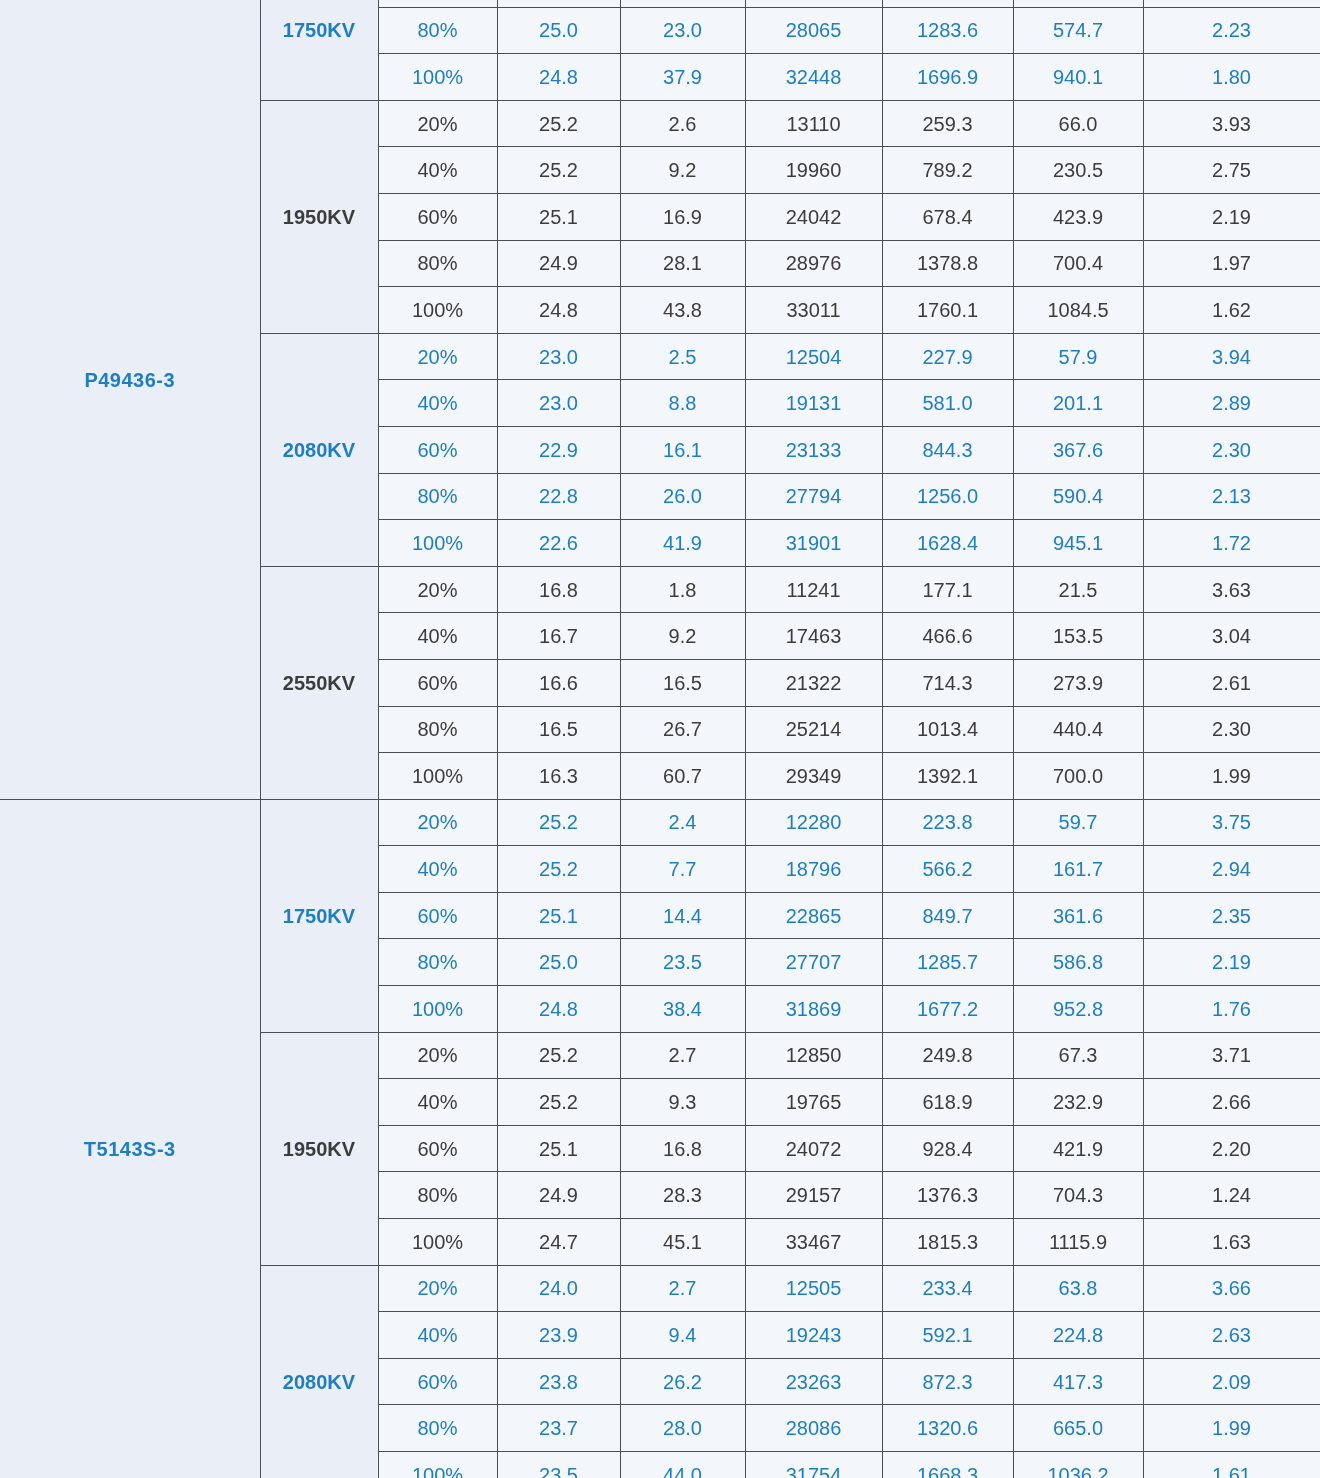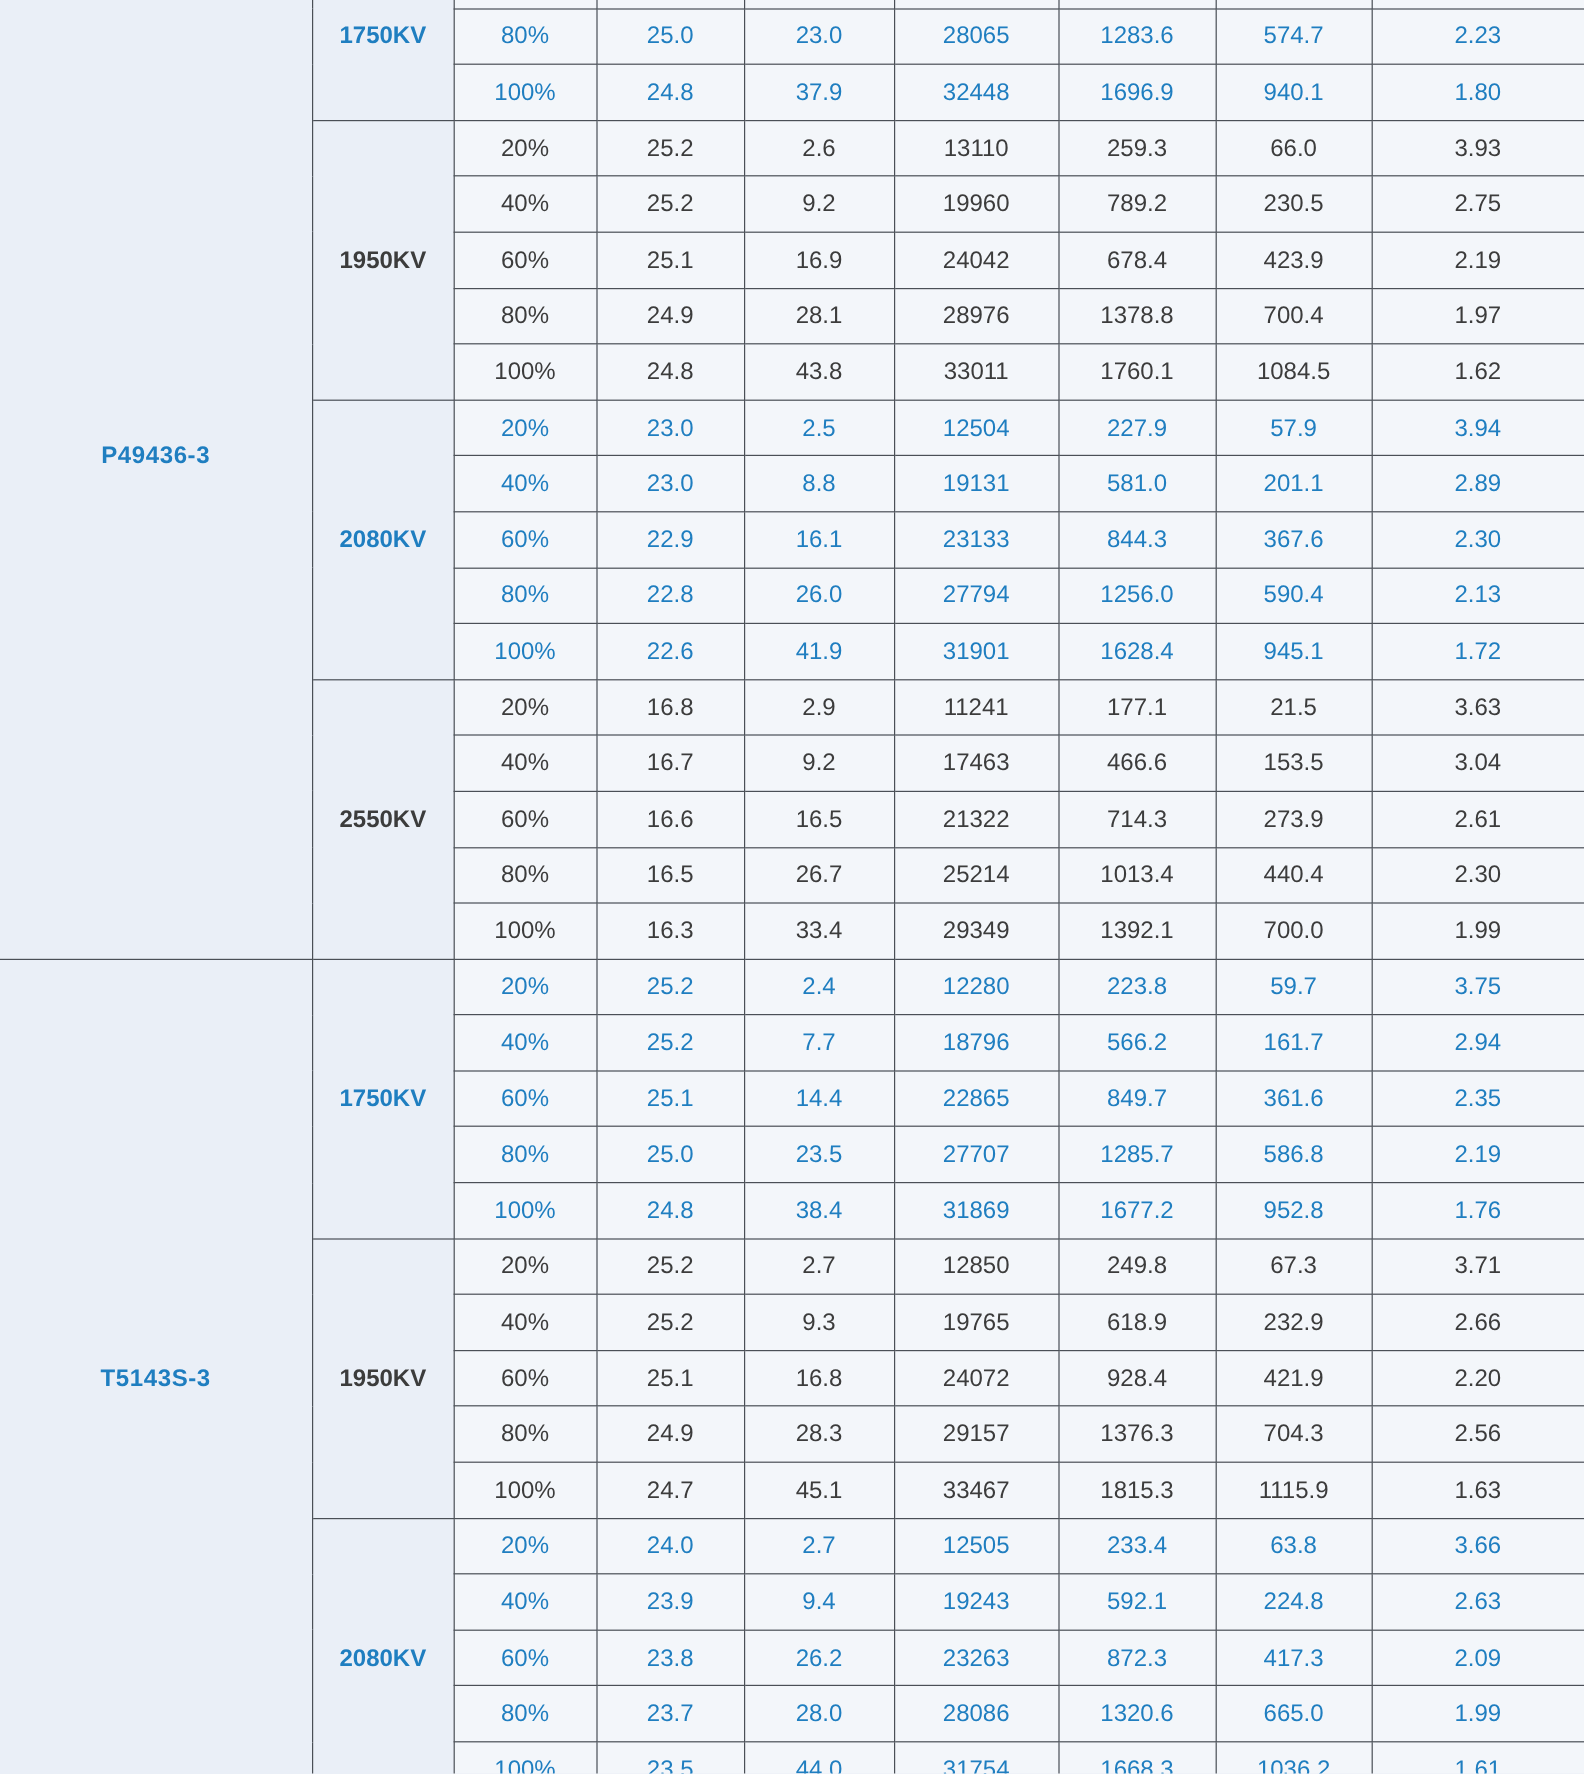--- a/index.html
+++ b/index.html
@@ -215,21 +215,21 @@
           <td>41.9</td>
           <td>31901</td>
           <td>1628.4</td>
           <td>945.1</td>
           <td>1.72</td>
         </tr>
         <tr>
           <td class="grp" rowspan="5">2550KV</td>
           <td>20%</td>
           <td>16.8</td>
-          <td>2.9</td>
+          <td>1.8</td>
           <td>11241</td>
           <td>177.1</td>
           <td>21.5</td>
           <td>3.63</td>
         </tr>
         <tr>
           <td>40%</td>
           <td>16.7</td>
           <td>9.2</td>
           <td>17463</td>
@@ -251,21 +251,21 @@
           <td>16.5</td>
           <td>26.7</td>
           <td>25214</td>
           <td>1013.4</td>
           <td>440.4</td>
           <td>2.30</td>
         </tr>
         <tr>
           <td>100%</td>
           <td>16.3</td>
-          <td>33.4</td>
+          <td>60.7</td>
           <td>29349</td>
           <td>1392.1</td>
           <td>700.0</td>
           <td>1.99</td>
         </tr>
         <tr class="accent">
           <td class="prop noBot" rowspan="15">T5143S-3</td>
           <td class="grp accent" rowspan="5">1750KV</td>
           <td>20%</td>
           <td>25.2</td>
@@ -339,21 +339,21 @@
           <td>421.9</td>
           <td>2.20</td>
         </tr>
         <tr>
           <td>80%</td>
           <td>24.9</td>
           <td>28.3</td>
           <td>29157</td>
           <td>1376.3</td>
           <td>704.3</td>
-          <td>2.56</td>
+          <td>1.24</td>
         </tr>
         <tr>
           <td>100%</td>
           <td>24.7</td>
           <td>45.1</td>
           <td>33467</td>
           <td>1815.3</td>
           <td>1115.9</td>
           <td>1.63</td>
         </tr>

